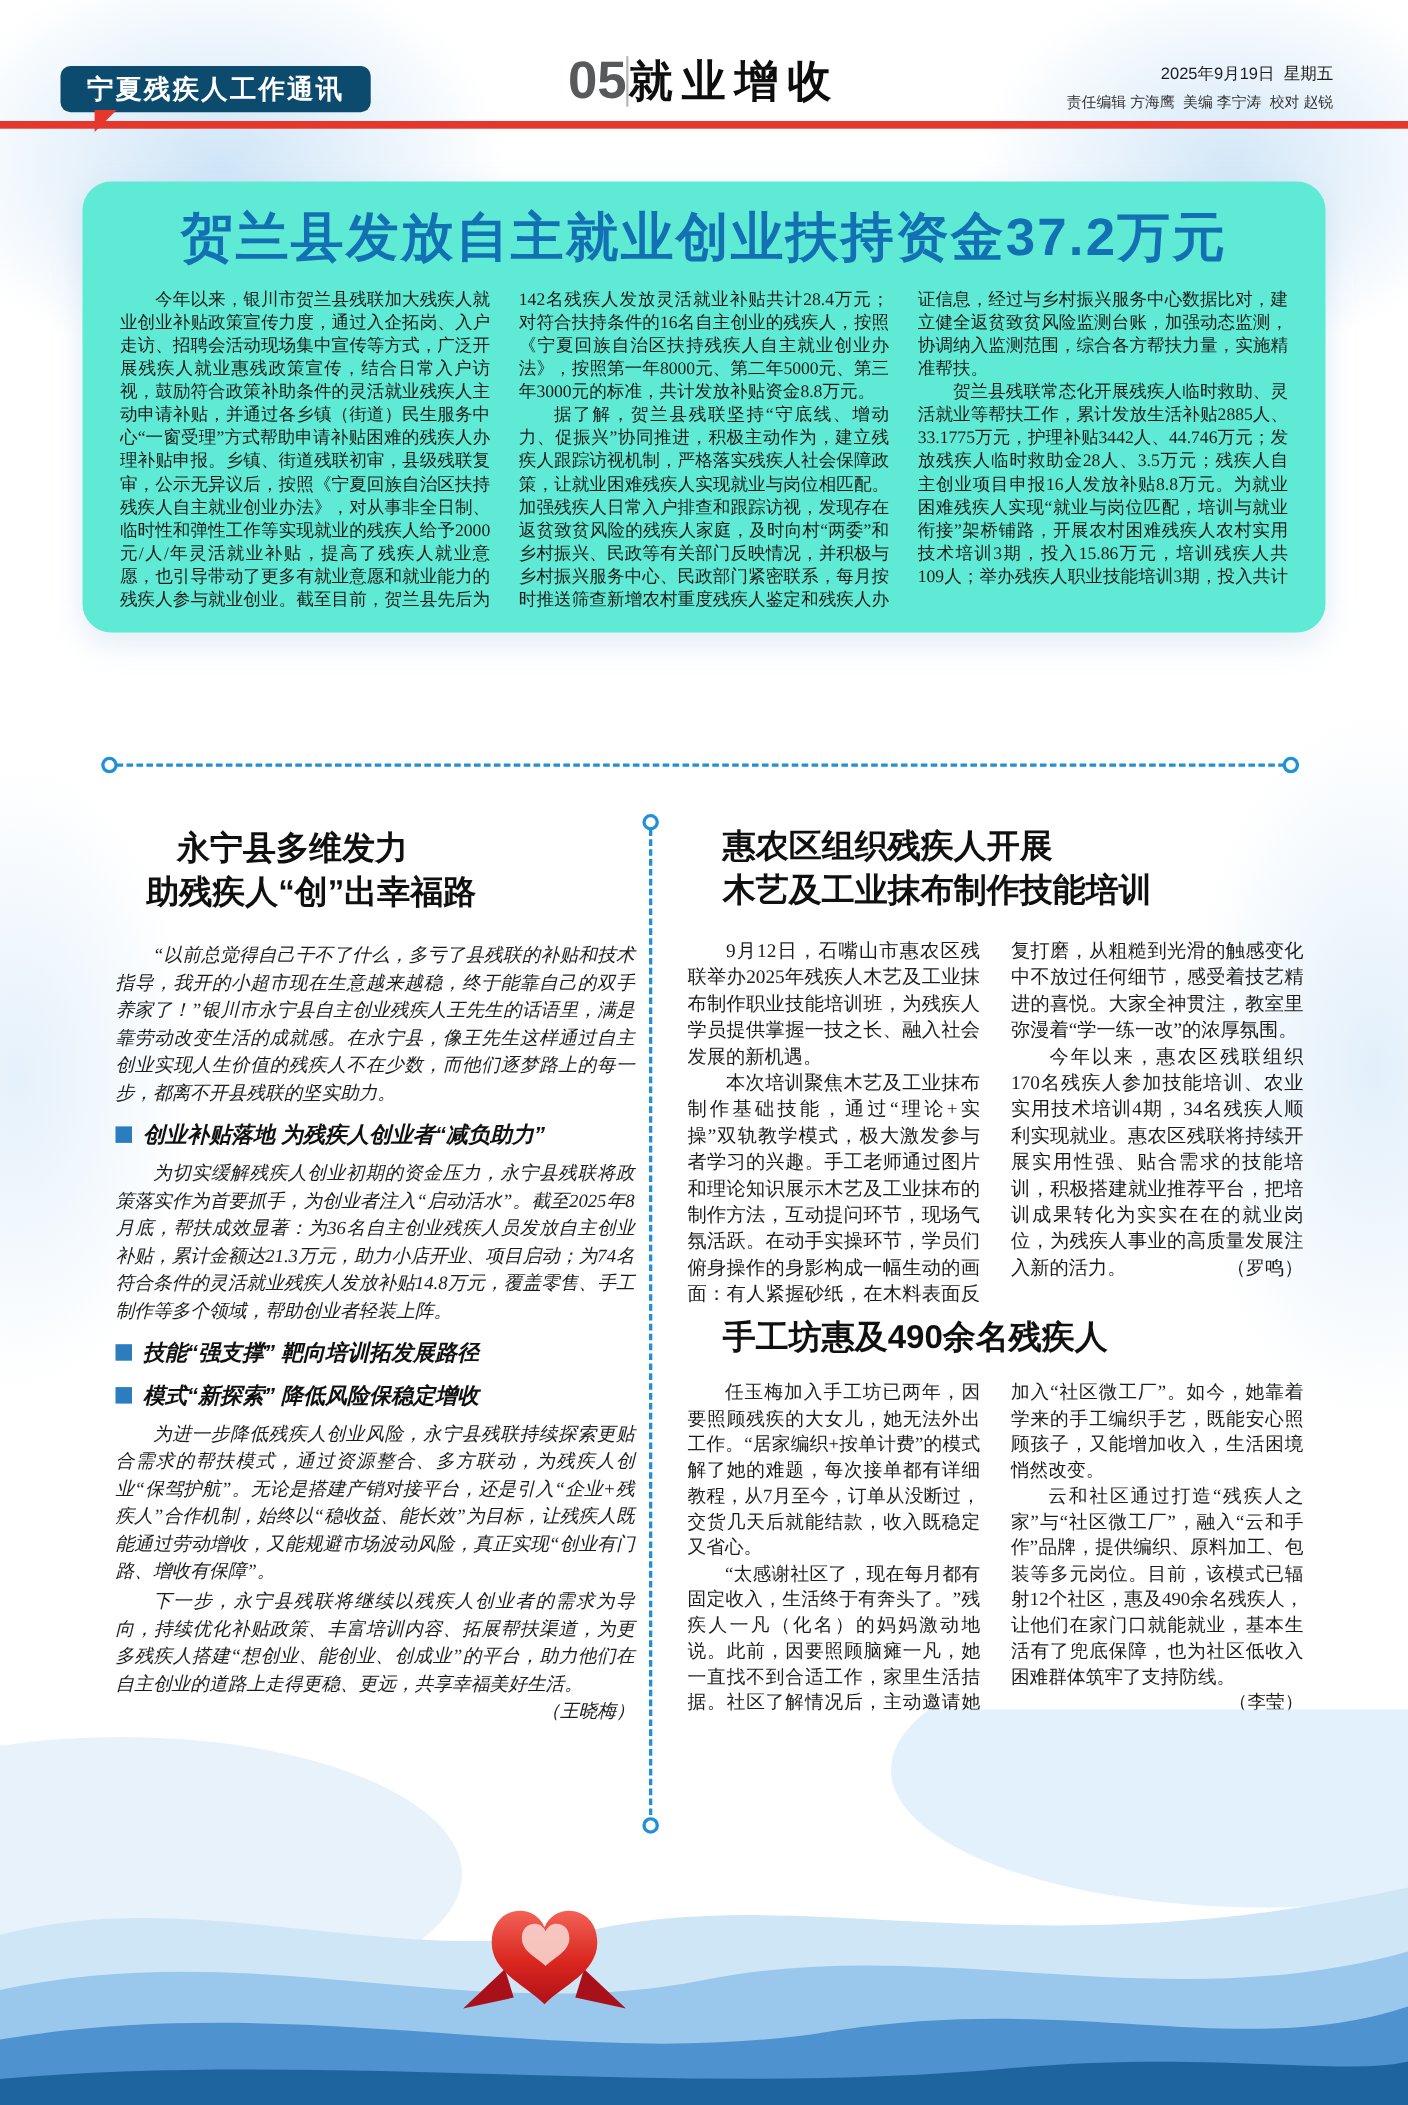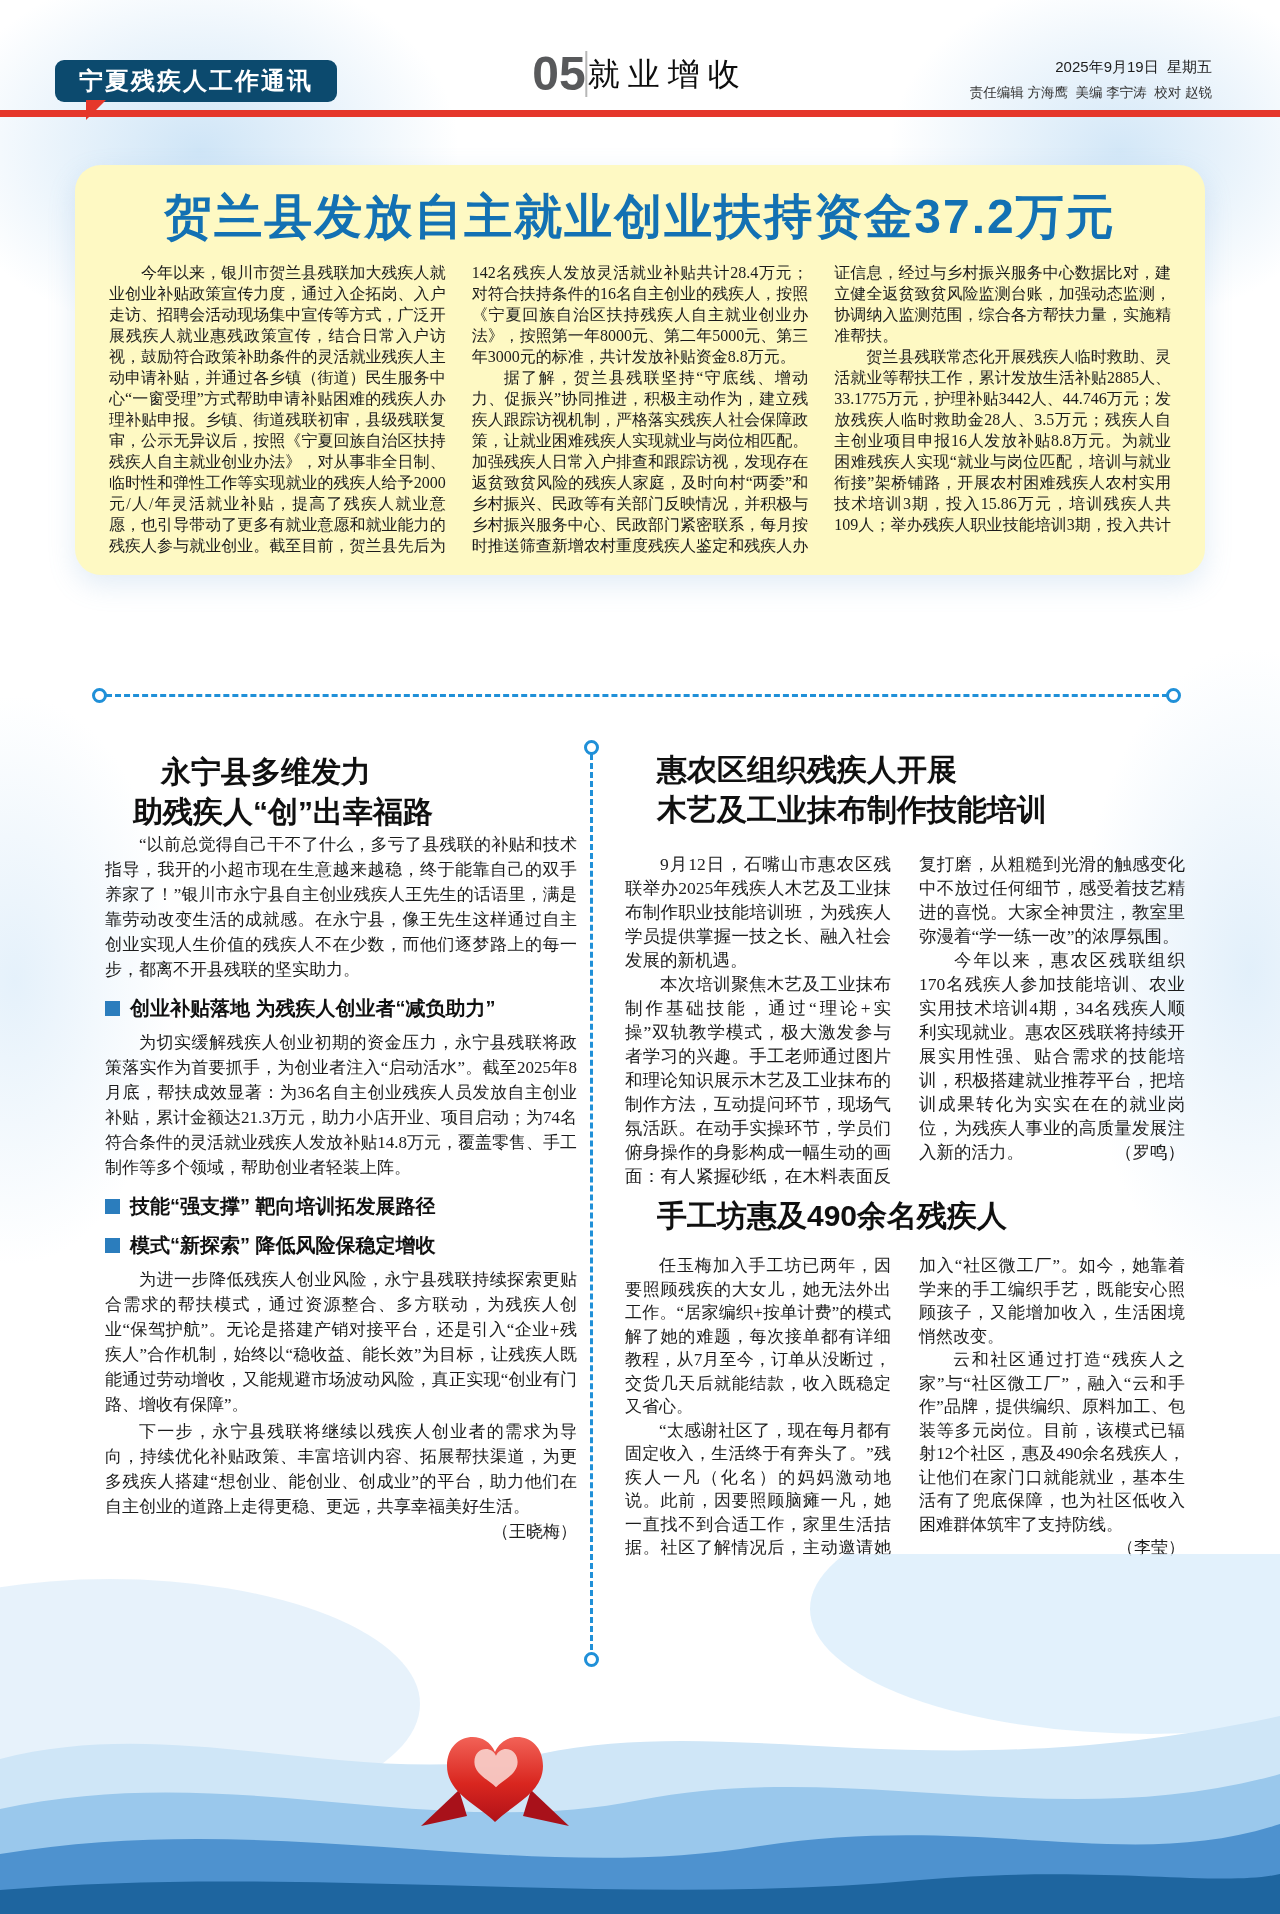--- a/index.html
+++ b/index.html
@@ -18,28 +18,28 @@
   
   .banner{position:absolute;left:55px;top:60px;width:282px;height:42px;background:#0c4a6e;
     border-radius:9px;display:flex;align-items:center;justify-content:center;
     font-family:"Liberation Sans",sans-serif;font-weight:bold;font-size:24px;color:#fff;letter-spacing:2px;}
   .banner-tail{position:absolute;left:86px;top:100px;width:0;height:0;
     border-top:20px solid #e5372b;border-right:20px solid transparent;}
   .head-center{position:absolute;left:50%;top:50px;transform:translateX(-50%);
     display:flex;align-items:center;font-family:"Liberation Sans",sans-serif;}
   .pageno{font-size:48px;font-weight:bold;color:#58595b;line-height:1;}
   .head-divider{width:2px;height:46px;background:#b7b7b7;}
-  .section-title{font-size:32px;font-weight:normal;color:#0e0e0e;letter-spacing:8px;line-height:1;}
+  .section-title{font-size:40px;font-weight:bold;color:#0e0e0e;letter-spacing:8px;line-height:1;}
   .head-right{position:absolute;right:68px;top:58px;text-align:right;font-family:"Liberation Sans",sans-serif;}
   .date-line{font-size:15px;color:#1d1d1d;white-space:pre;margin-bottom:7px;}
   .staff-line{font-size:13.5px;color:#333;white-space:pre;}
   .red-rule{position:absolute;left:0;top:110px;width:1280px;height:7px;background:#e5372b;}
 
   
-  .lead-card{position:absolute;left:75px;top:165px;width:1130px;height:410px;background:#fef9c3;
+  .lead-card{position:absolute;left:75px;top:165px;width:1130px;height:410px;background:#5eead4;
     border-radius:26px;box-shadow:0 10px 28px rgba(110,160,210,.20);}
   .lead-headline{margin:24px 30px 0;text-align:center;font-family:"Liberation Sans",sans-serif;
     font-size:48px;font-weight:bold;color:#1371b3;letter-spacing:2px;line-height:1.15;}
   .lead-body{margin:18px 34px 0;height:300px;column-count:3;column-gap:26px;
     font-size:16px;line-height:21px;text-align:justify;overflow:hidden;}
   .lead-body p{margin:0;text-indent:2em;}
 
   
   .h-dash{position:absolute;left:106px;top:694px;width:1062px;height:0;border-top:3px dashed #2090d8;}
   .dot{position:absolute;width:9px;height:9px;border:3px solid #2090d8;background:#fff;border-radius:50%;}
@@ -48,21 +48,21 @@
   .v-dash{position:absolute;left:590px;top:754px;height:896px;width:0;border-left:3px dashed #2090d8;}
   .dot.vt{left:584px;top:740px;}
   .dot.vb{left:584px;top:1652px;}
 
   
   .article-left{position:absolute;left:105px;top:752px;width:472px;}
   .sub-headline{font-family:"Liberation Sans",sans-serif;font-weight:bold;color:#101010;
     font-size:30px;line-height:40px;}
   .sub-headline .l1{margin-left:56px;}
   .sub-headline .l2{margin-left:28px;}
-  .article-left .body{font-size:17px;line-height:25px;text-align:justify;}
+  .article-left .body{margin-top:24px;font-size:17px;line-height:25px;text-align:justify;font-style:italic;}
   .article-left .body p{margin:0 0 2px;text-indent:2em;}
   .sec-head{margin:14px 0 9px;font-family:"Liberation Sans",sans-serif;font-size:20px;font-weight:bold;color:#111;}
   .sq{display:inline-block;width:15px;height:15px;background:#2b7dbd;margin-right:10px;vertical-align:-1px;}
 
   
   .article-rt{position:absolute;left:625px;top:750px;width:560px;}
   .article-rb{position:absolute;left:625px;top:1196px;width:560px;}
   .article-rt .sub-headline .l1,.article-rt .sub-headline .l2,
   .article-rb .sub-headline .l1,.article-rb .sub-headline .l2{margin-left:32px;}
   .cols2-a{margin-top:22px;height:336px;column-count:2;column-gap:28px;

